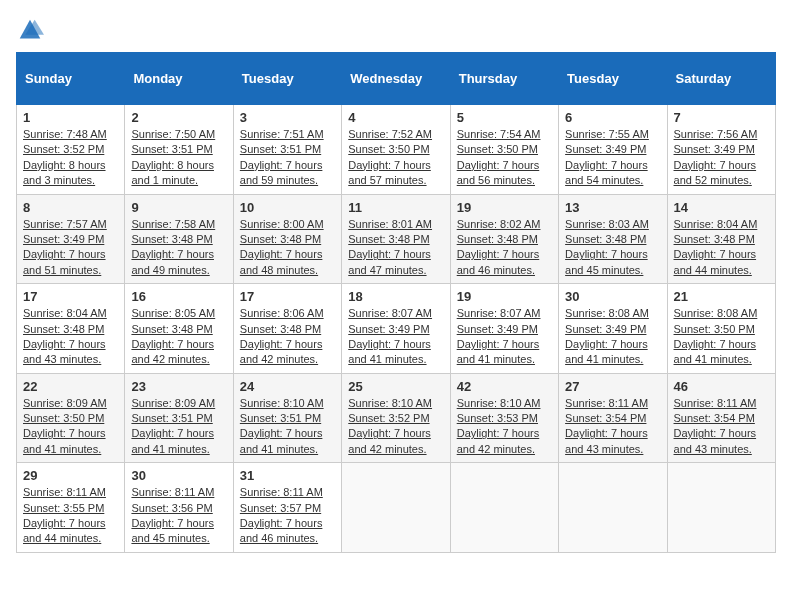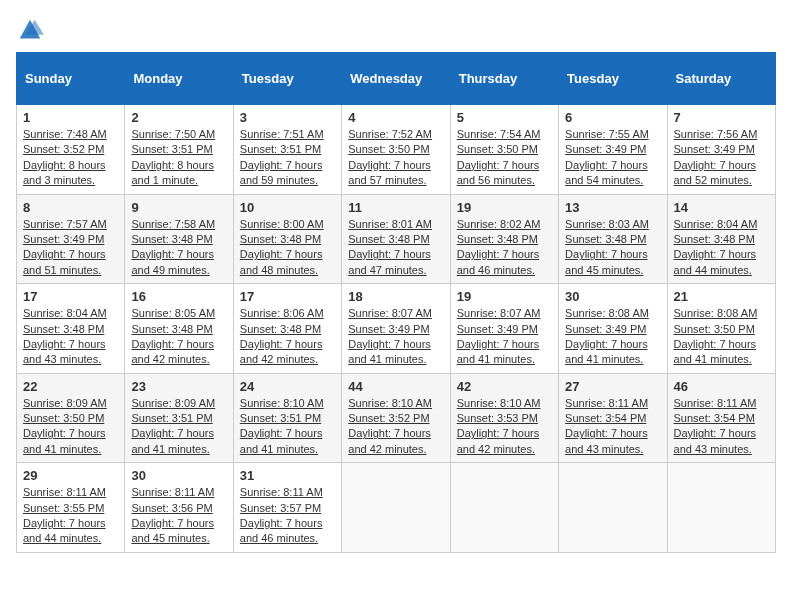--- a/index.html
+++ b/index.html
@@ -316,21 +316,21 @@
       </td>
         <td>
         <span class="day-num">24</span>
         <div class="day-info">
           Sunrise: 8:10 AM<br>
           Sunset: 3:51 PM<br>
           Daylight: 7 hours and 41 minutes.
         </div>
       </td>
         <td>
-        <span class="day-num">44</span>
+        <span class="day-num">25</span>
         <div class="day-info">
           Sunrise: 8:10 AM<br>
           Sunset: 3:52 PM<br>
           Daylight: 7 hours and 42 minutes.
         </div>
       </td>
         <td>
         <span class="day-num">42</span>
         <div class="day-info">
           Sunrise: 8:10 AM<br>

